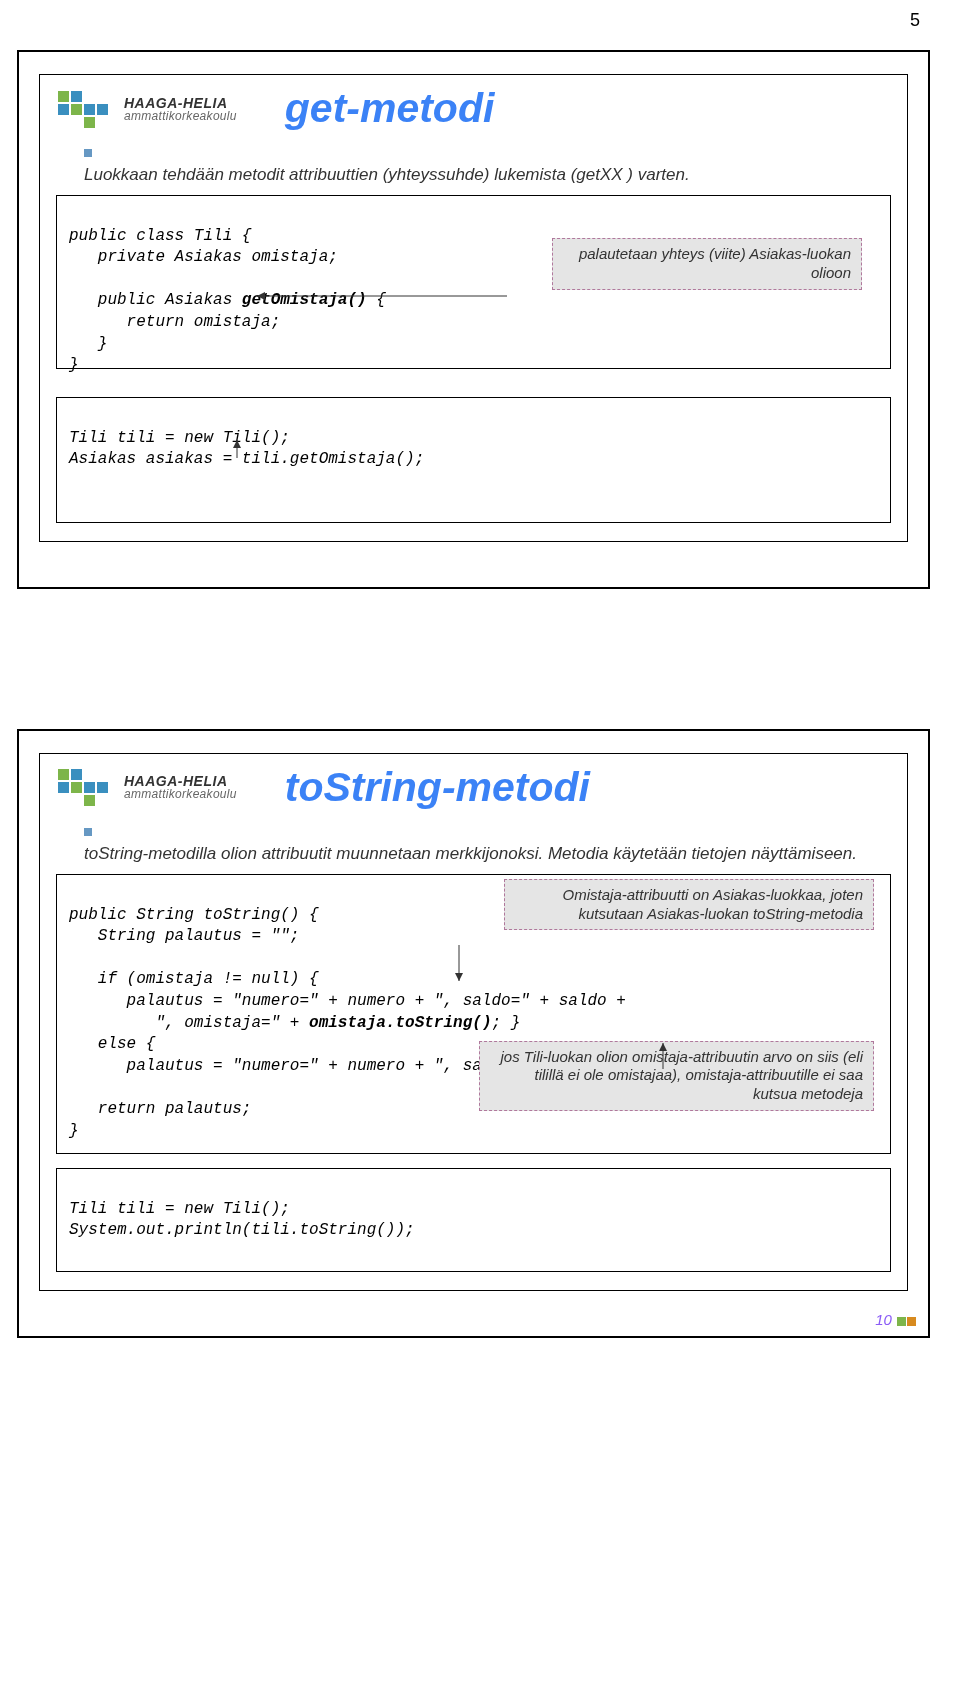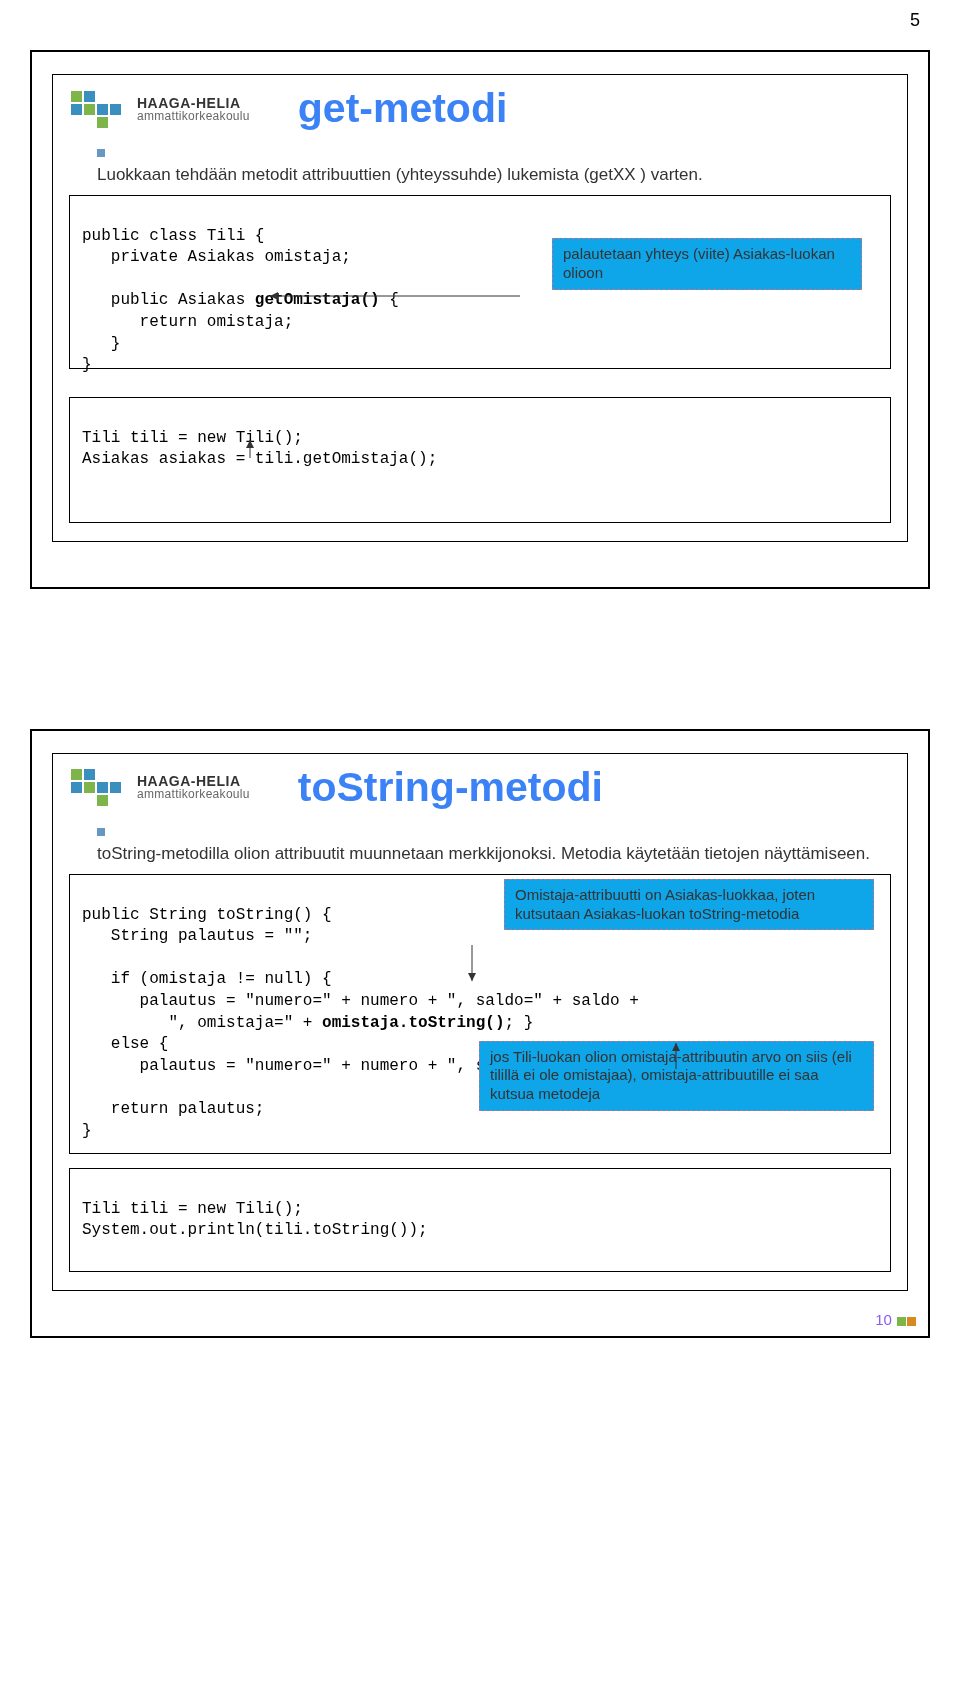--- a/index.html
+++ b/index.html
@@ -10,23 +10,24 @@
     position: relative;
   }
   .page-num {
     position: absolute;
     top: 10px;
     right: 40px;
     font-size: 18px;
   }
   .slide {
     border: 2px solid #000;
-    margin: 50px 30px 140px 30px;
+    margin: 50px 30px 140px 17px;
     padding: 0;
     position: relative;
+    font-style: italic;
   }
   .slide-inner {
     border: 1.5px solid #000;
     margin: 22px 20px 45px 20px;
     padding: 10px 16px 14px 16px;
     position: relative;
   }
   .logo-row {
     display: flex;
     align-items: center;
@@ -88,21 +89,22 @@
     margin-top: 28px;
   }
   .callout {
     border: 1.5px dashed #b0789c;
     padding: 6px 10px;
     font-size: 15px;
     font-family: Verdana, Arial, sans-serif;
     white-space: normal;
     line-height: 1.25;
     color: #333;
-    background: #0ea5e9;
+    background: #e5e5e5;
+    text-align: right;
   }
   .callout-right1 {
     position: absolute;
     right: 28px;
     top: 42px;
     width: 310px;
   }
   .arrow {
     position: absolute;
     pointer-events: none;

